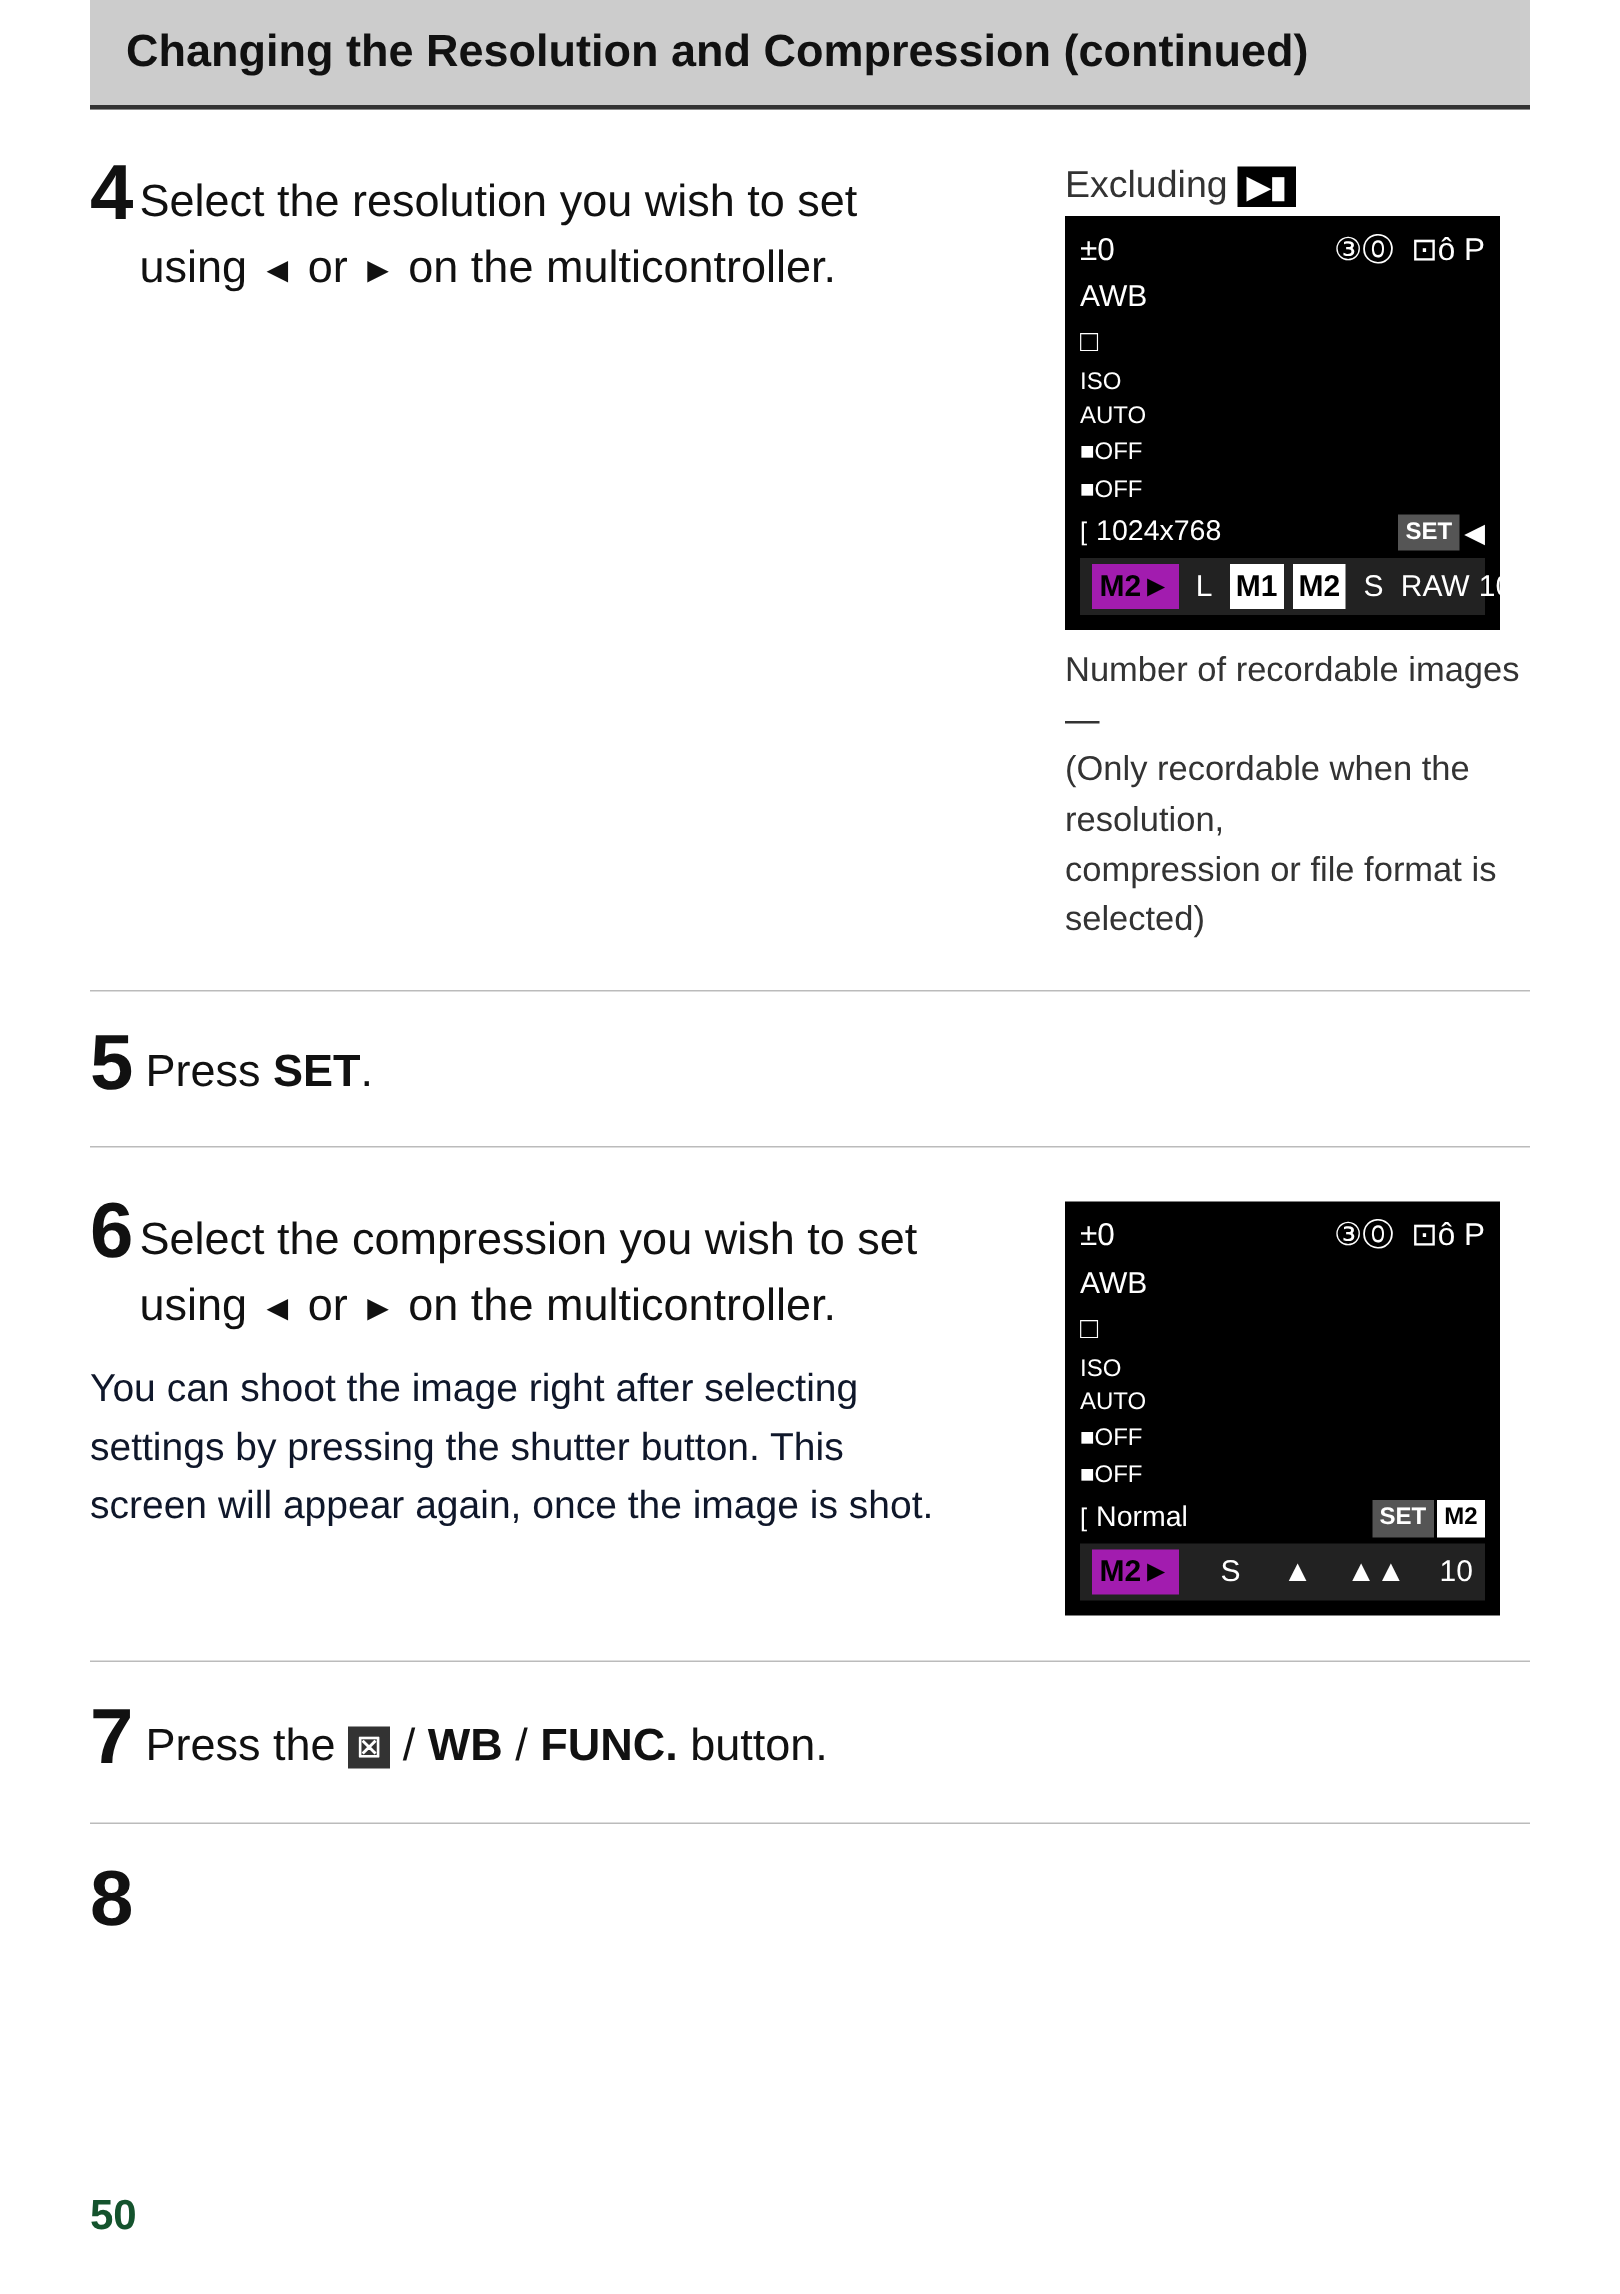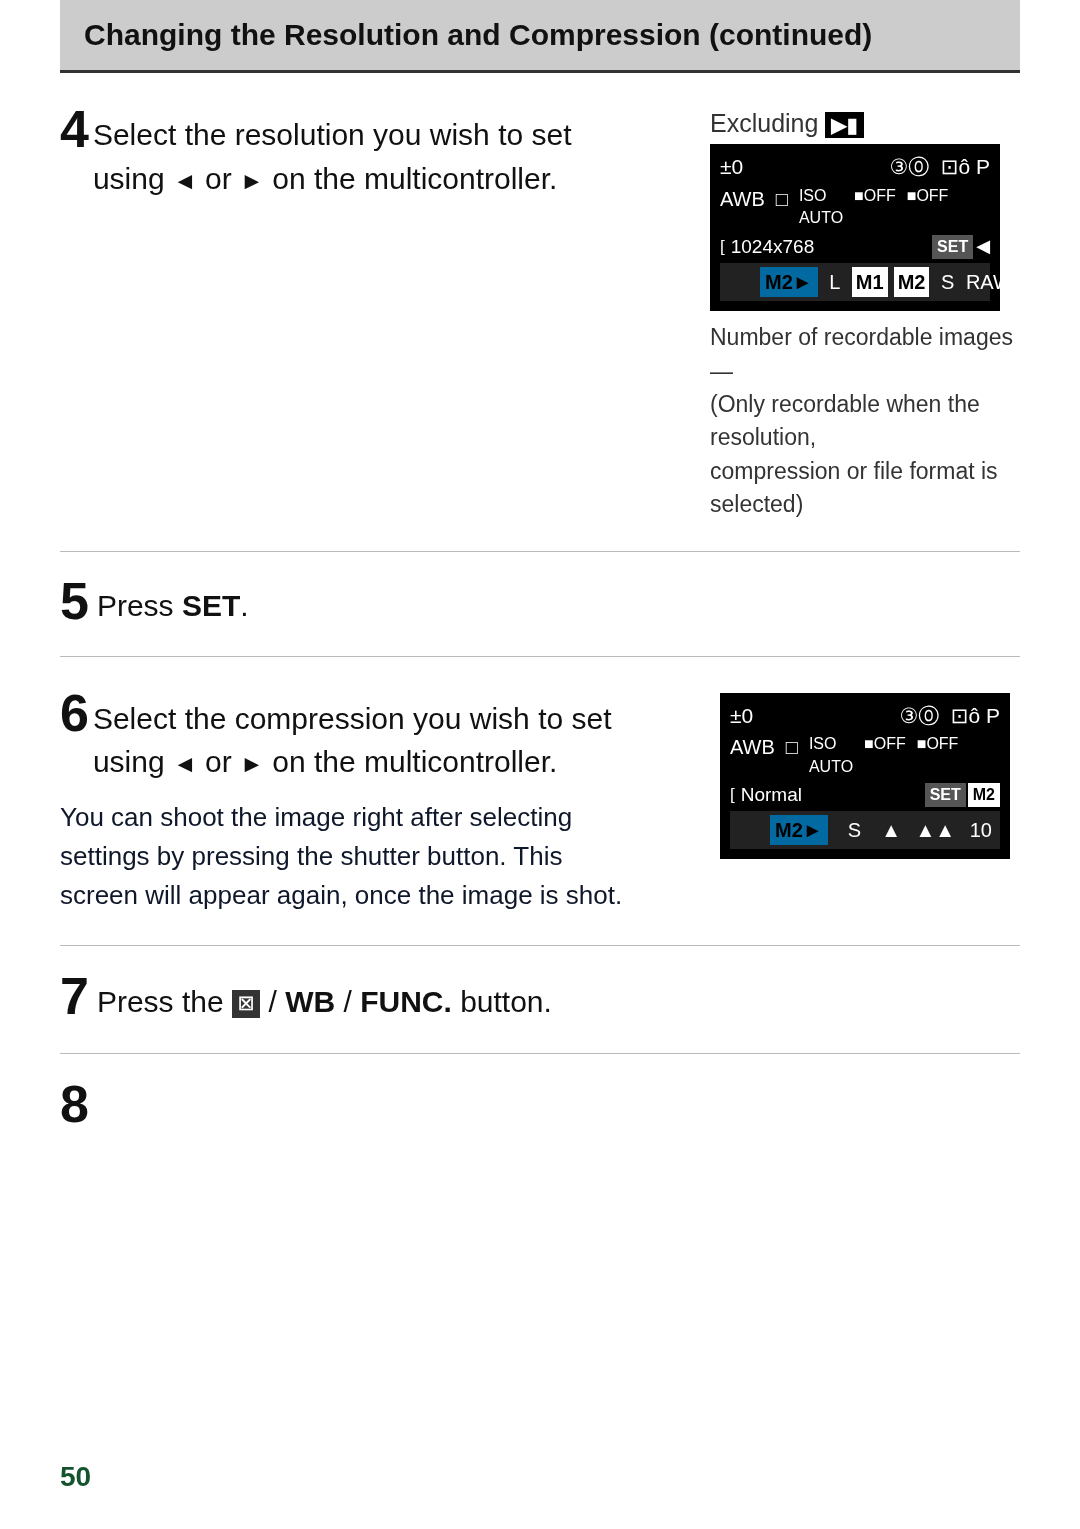--- a/index.html
+++ b/index.html
@@ -45,21 +45,21 @@
 
     .step-left {
       flex: 1;
       min-width: 0;
     }
 
     .step-right {
       flex: 0 0 310px;
       display: flex;
       flex-direction: column;
-      align-items: center;
+      align-items: flex-start;
     }
 
     .step-number-line {
       display: flex;
       align-items: flex-start;
       gap: 0;
     }
 
     .step-num {
       font-size: 52px;
@@ -115,21 +115,22 @@
       align-items: center;
       font-size: 21px;
       margin-bottom: 2px;
     }
 
     .lcd-top-left { color: #fff; font-size: 21px; }
     .lcd-top-right { color: #fff; font-size: 21px; display: flex; gap: 6px; align-items: center; }
 
     .lcd-rows {
       display: flex;
-      gap: 11px;
+      flex-direction: column;
+      gap: 0;
     }
 
     .lcd-row {
       font-size: 20px;
       color: #fff;
       padding: 1px 0;
     }
 
     .lcd-row.small-text {
       font-size: 16px;
@@ -165,25 +166,24 @@
 
     .lcd-note {
       font-size: 23px;
       color: #333;
       line-height: 1.45;
       margin-top: 10px;
       max-width: 310px;
     }
 
     .mode-active {
-      background: #0369a1;
+      background: #a21caf;
       color: #000;
       padding: 1px 5px;
       font-weight: bold;
-      margin-left: 32px;
     }
 
     
     .step-row-simple {
       display: flex;
       flex-direction: row;
       align-items: center;
       padding: 28px 0;
       border-bottom: 1.5px solid #bbbbbb;
     }

